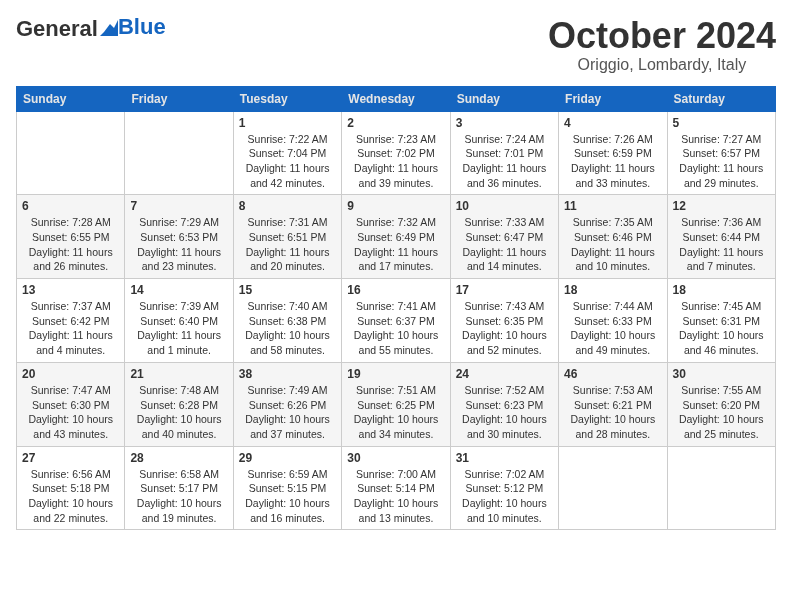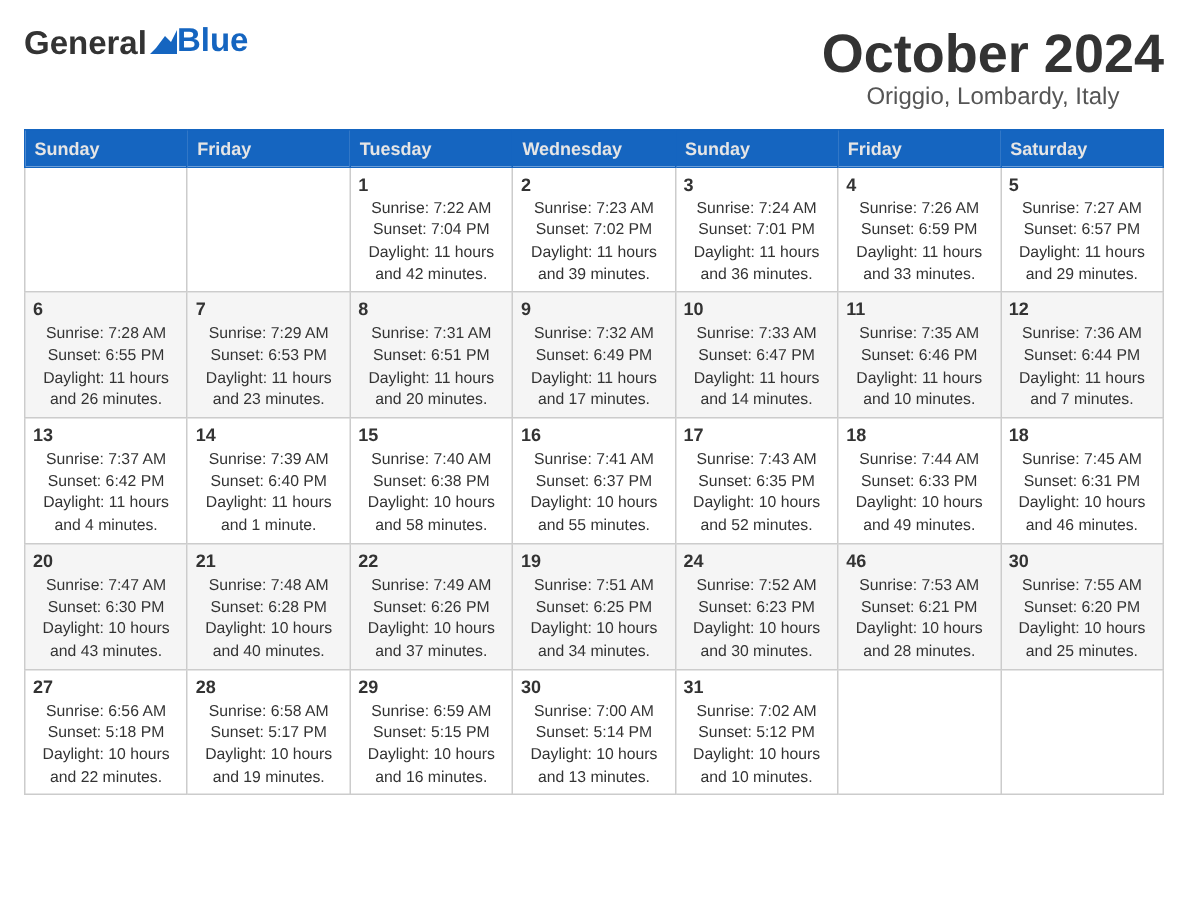--- a/index.html
+++ b/index.html
@@ -204,21 +204,21 @@
       <tr>
         <td>
           <span class="day-num">20</span>
           <div class="day-detail">Sunrise: 7:47 AM<br>Sunset: 6:30 PM<br>Daylight: 10 hours and 43 minutes.</div>
         </td>
         <td>
           <span class="day-num">21</span>
           <div class="day-detail">Sunrise: 7:48 AM<br>Sunset: 6:28 PM<br>Daylight: 10 hours and 40 minutes.</div>
         </td>
         <td>
-          <span class="day-num">22</span>
+          <span class="day-num">38</span>
           <div class="day-detail">Sunrise: 7:49 AM<br>Sunset: 6:26 PM<br>Daylight: 10 hours and 37 minutes.</div>
         </td>
         <td>
           <span class="day-num">19</span>
           <div class="day-detail">Sunrise: 7:51 AM<br>Sunset: 6:25 PM<br>Daylight: 10 hours and 34 minutes.</div>
         </td>
         <td>
           <span class="day-num">24</span>
           <div class="day-detail">Sunrise: 7:52 AM<br>Sunset: 6:23 PM<br>Daylight: 10 hours and 30 minutes.</div>
         </td>

